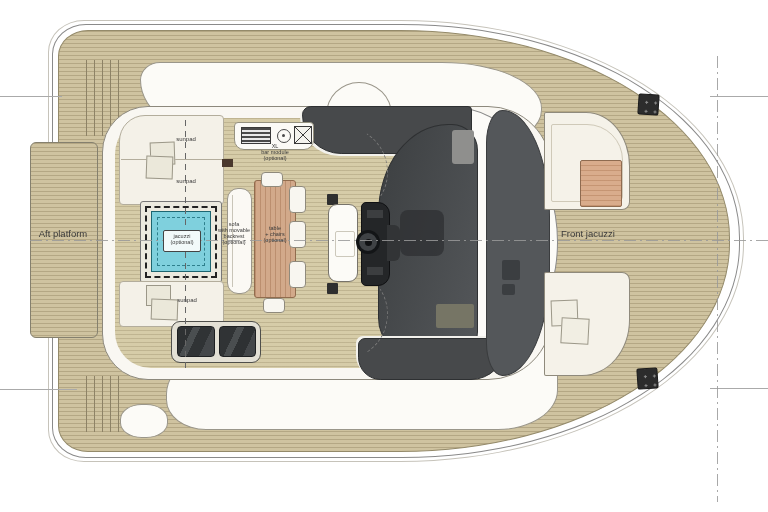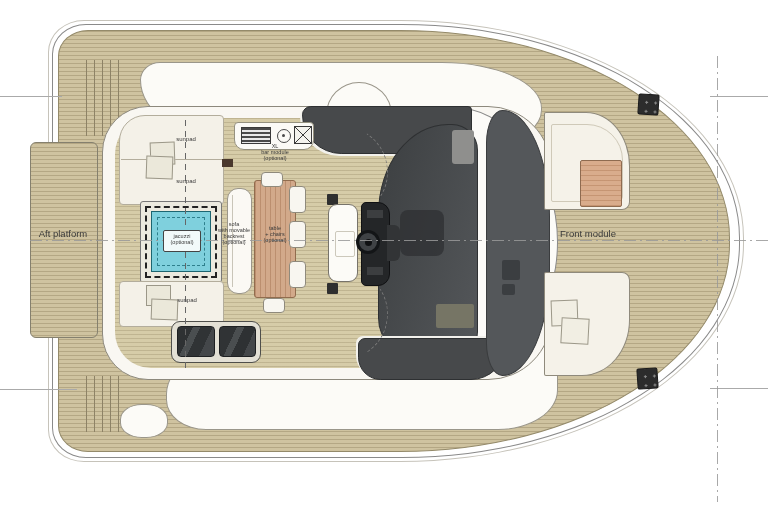--- a/index.html
+++ b/index.html
@@ -146,21 +146,21 @@
   <div class="abs dash-v" style="left:185px;top:120px;height:248px;"></div>
 
   <div class="abs dashdot-h" style="left:30px;top:240px;width:738px;"></div>
   <div class="abs thinline" style="left:0;top:96px;width:62px;"></div>
   <div class="abs thinline" style="left:0;top:389px;width:77px;"></div>
   <div class="abs thinline" style="left:710px;top:96px;width:58px;"></div>
   <div class="abs thinline" style="left:710px;top:388px;width:58px;"></div>
   <div class="abs dashdot-v" style="left:717px;top:56px;height:446px;"></div>
 
   <div class="abs label t9" style="left:37px;top:228px;width:52px;">Aft platform</div>
-  <div class="abs label t9" style="left:553px;top:228px;width:70px;">Front module</div>
+  <div class="abs label t9" style="left:553px;top:228px;width:70px;">Front jacuzzi</div>
   <div class="abs label t6" style="left:163px;top:136px;width:46px;">sunpad</div>
   <div class="abs label t6" style="left:163px;top:178px;width:46px;">sunpad</div>
   <div class="abs label t6" style="left:164px;top:297px;width:46px;">sunpad</div>
   <div class="abs label t5" style="left:163px;top:230px;width:38px;height:22px;background:#f2fafa;border:1px solid #444;border-radius:2px;padding-top:2px;">jacuzzi
 (optional)</div>
   <div class="abs label t5" style="left:217px;top:221px;width:34px;">sofa
 with movable
 backrest
 (optional)</div>
   <div class="abs label t5" style="left:255px;top:225px;width:40px;">table

